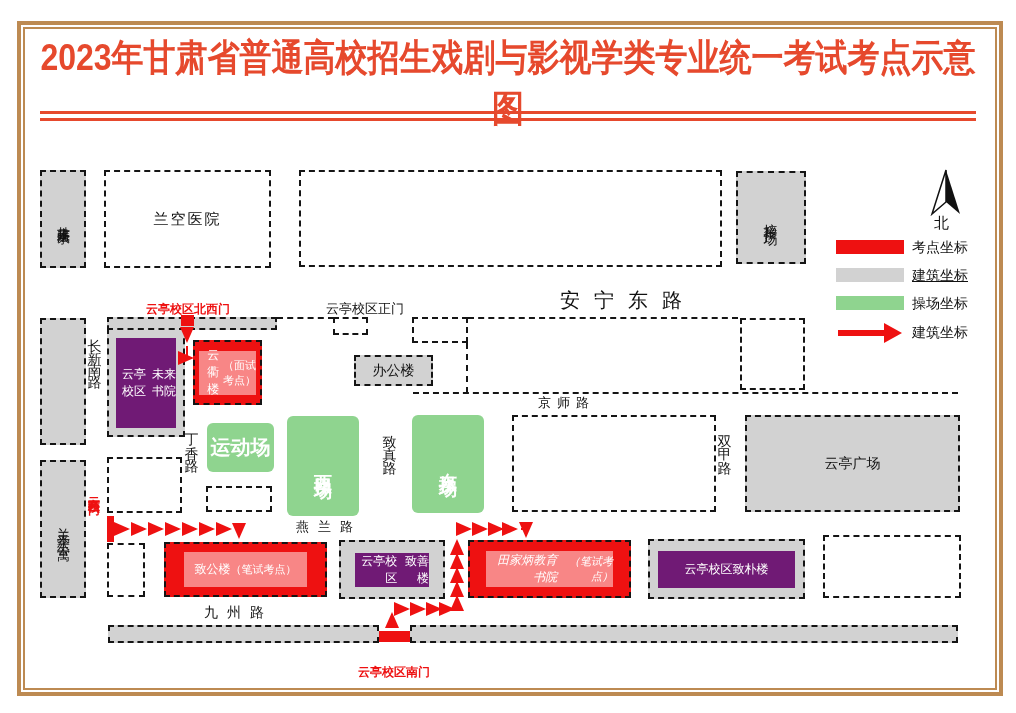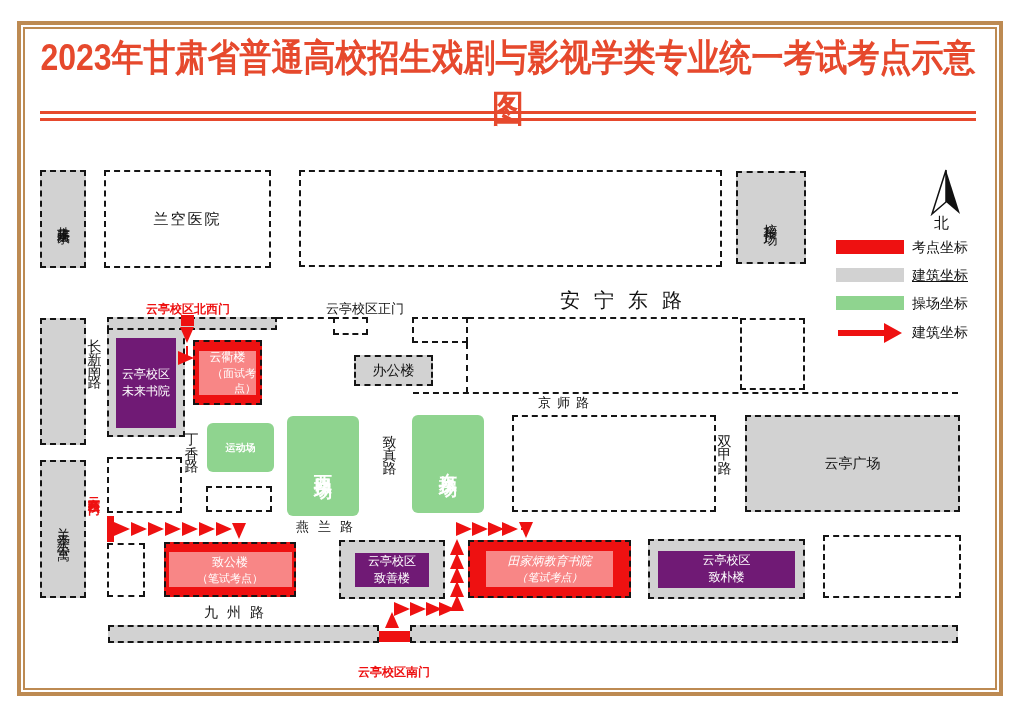--- a/index.html
+++ b/index.html
@@ -16,21 +16,21 @@
          transform:scaleY(1.15);}
   .rule{position:absolute;left:40px;width:936px;height:3px;background:#e6492d;}
   
   .dashed{border:2px dashed #151515;box-sizing:border-box;text-align:right;}
   .fill-gray{background:#d2d2d2;}
   .fill-dark{background:#701a75;}
   .fill-red{background:#ee1111;}
   .fill-lred{background:#f88686;}
   .fill-green{background:#8fd48f;}
   .center{display:flex;align-items:center;justify-content:center;}
-  .colcenter{display:flex;flex-direction:column;align-items:center;justify-content:center;}
+  .colcenter{display:flex;flex-direction:row;align-items:center;justify-content:center;}
   .vtext{writing-mode:vertical-rl;text-orientation:upright;}
   .white{color:#fff;}
   .redtext{color:#ee1111;}
   .lbl{font-size:13px;}
   .bold{font-weight:bold;}
   .hline{height:0;border-top:2px dashed #151515;}
   .vline{width:0;border-left:2px dashed #151515;}
   .green-box{border-radius:6px;}
   .gatebar{background:#ee1111;}
   
@@ -129,42 +129,42 @@
         <span style="font-size:12px;">云衢楼</span>
         <span style="font-size:11px;">（面试考点）</span>
       </div>
     </div>
 
     <div class="abs dashed fill-gray center" style="left:354px;top:355px;width:79px;height:31px;">
       <span class="lbl" style="font-size:14px;">办公楼</span>
     </div>
 
     <div class="abs fill-green green-box center white" style="left:207px;top:423px;width:67px;height:49px;">
-      <span class="bold" style="font-size:10px;">运动场</span>
+      <span class="bold" style="font-size:20px;">运动场</span>
     </div>
     <div class="abs dashed" style="left:206px;top:486px;width:66px;height:26px;background:#fff;"></div>
 
     <div class="abs fill-green green-box center white" style="left:287px;top:416px;width:72px;height:100px;">
       <span class="vtext bold" style="font-size:18px;letter-spacing:4px;">西操场</span>
     </div>
     <div class="abs fill-green green-box center white" style="left:412px;top:415px;width:72px;height:98px;">
       <span class="vtext bold" style="font-size:18px;letter-spacing:4px;">东操场</span>
     </div>
 
     <div class="abs dashed" style="left:512px;top:415px;width:204px;height:97px;background:#fff;"></div>
     <div class="abs dashed fill-gray center" style="left:745px;top:415px;width:215px;height:97px;">
       <span class="lbl" style="font-size:14px;">云亭广场</span>
     </div>
     <div class="abs dashed" style="left:740px;top:318px;width:65px;height:72px;background:#fff;"></div>
 
     <div class="abs dashed" style="left:107px;top:457px;width:75px;height:56px;background:#fff;"></div>
     <div class="abs dashed" style="left:107px;top:543px;width:38px;height:54px;background:#fff;"></div>
     <div class="abs gatebar" style="left:107px;top:516px;width:7px;height:26px;"></div>
 
-    <div class="abs dashed fill-red center" style="left:164px;top:542px;width:132px;height:55px;">
+    <div class="abs dashed fill-red center" style="left:164px;top:542px;width:163px;height:55px;">
       <div class="colcenter fill-lred white" style="width:123px;height:35px;">
         <span style="font-size:12px;">致公楼</span>
         <span style="font-size:11px;">（笔试考点）</span>
       </div>
     </div>
 
     <div class="abs dashed fill-gray center" style="left:339px;top:540px;width:106px;height:59px;">
       <div class="colcenter fill-dark white" style="width:74px;height:34px;">
         <span style="font-size:12px;">云亭校区</span>
         <span style="font-size:12px;">致善楼</span>

